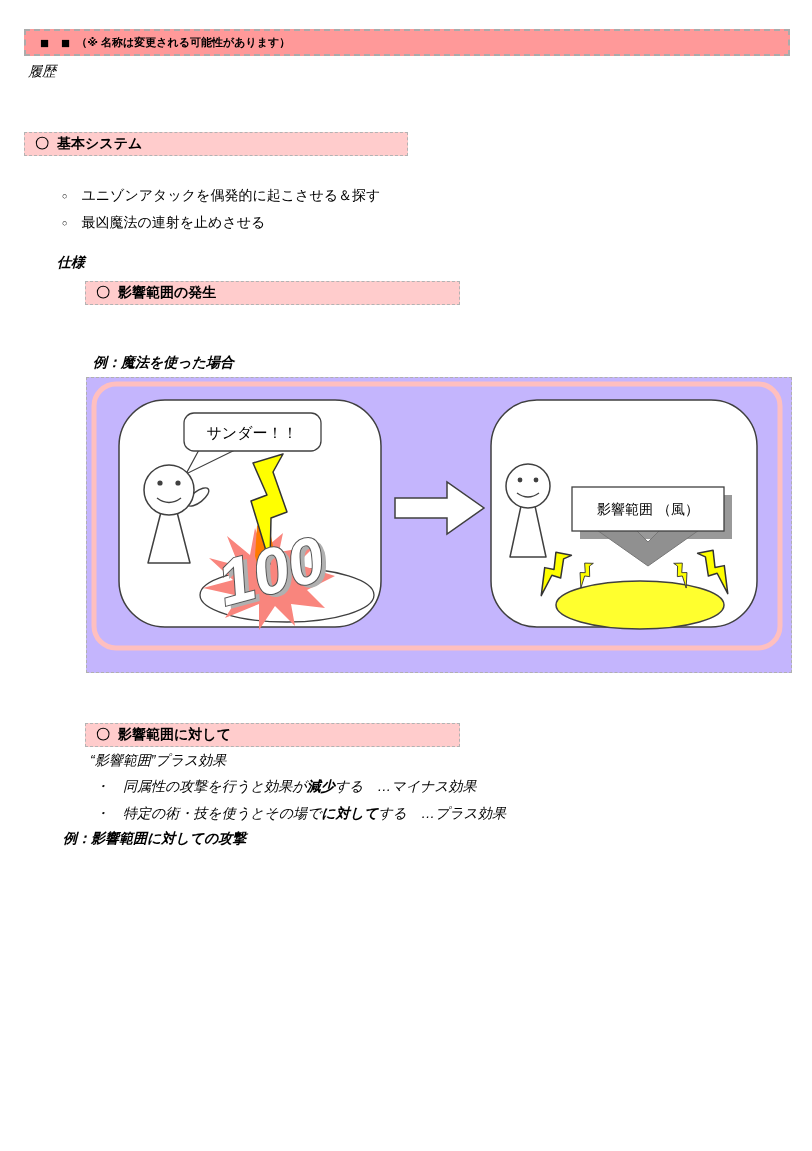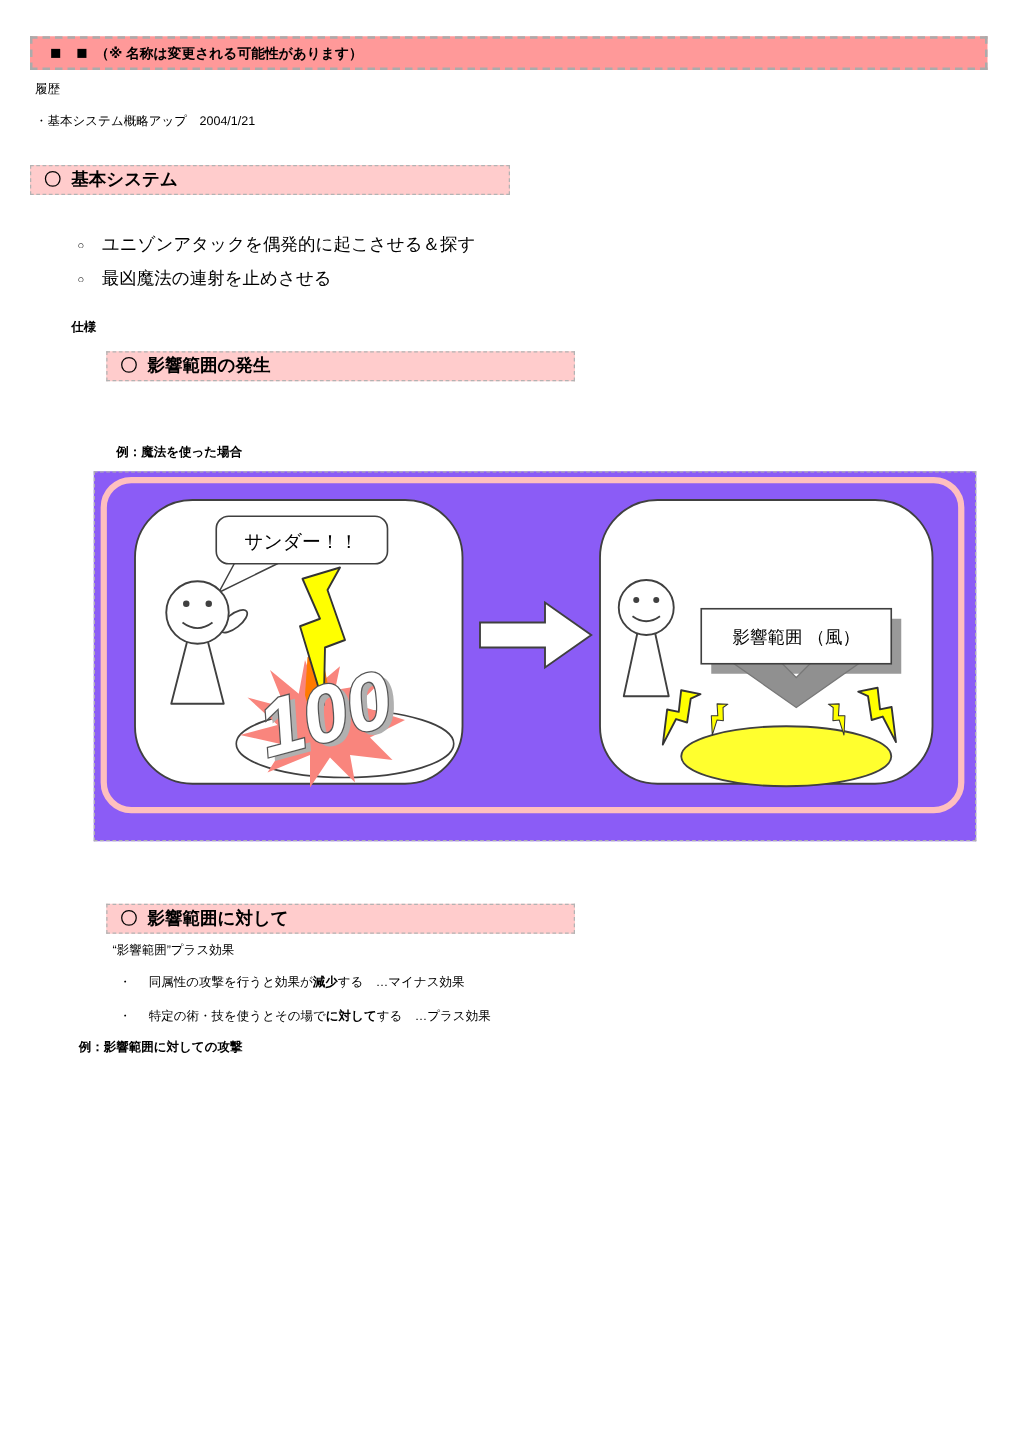--- a/index.html
+++ b/index.html
@@ -1,21 +1,21 @@
 <!DOCTYPE html>
 <html><head>
 <meta charset="utf-8">
 <style>
   * { margin:0; padding:0; box-sizing:border-box; }
   html,body { background:#ffffff; }
   #page {
     position:relative; width:812px; height:1151px; background:#ffffff;
     font-family:"Liberation Sans","DejaVu Sans",sans-serif; color:#000; overflow:hidden;
   }
-  .t { position:absolute; font-size:10px; line-height:19px; white-space:nowrap; }
+  .t { position:absolute; font-size:14px; line-height:19px; white-space:nowrap;font-style:italic; }
   .bold { font-weight:bold; }
   .dm { margin-right:14px; }
   
   .hbar {
     position:absolute; left:24px; top:29px; width:766px; height:27px;
     background:#FF9999; border:2px dashed #ababab;
     display:flex; align-items:center; padding-left:8px; white-space:nowrap;
   }
   .hsq { font-size:15px; font-weight:bold; margin:0 6px; }
   .htitle { font-size:15px; font-weight:bold; letter-spacing:1px; }
@@ -25,38 +25,37 @@
     position:absolute; height:24px; background:#FFCCCC; border:1px dashed #b3b3b3;
     display:flex; align-items:center; font-size:14px; font-weight:bold;
     padding-left:10px; white-space:nowrap;
   }
   .bmark { margin-right:8px; }
   
   .goal { position:absolute; left:62px; display:flex; font-size:14px; white-space:nowrap; }
   .gmark { font-size:9px; padding-top:4px; margin-right:14px; }
   
   .diagram {
-    position:absolute; left:75px; top:377px; width:706px; height:296px;
-    border:1px dashed #b0b0b0; background:#8b5cf6;
+    position:absolute; left:86px; top:377px; width:706px; height:296px;
+    border:1px dashed #b0b0b0; background:#c4b5fd;
   }
   svg text { font-family:"Liberation Sans","DejaVu Sans",sans-serif; }
 </style>
 </head>
 <body>
 
 <div id="page">
 
   <div class="hbar">
     <span class="hsq">■</span>
     <span class="hsq">■</span>
     <span class="hnote">（※ 名称は変更される可能性があります）</span>
   </div>
 
   <div class="t" style="left:28px;top:62px">履歴</div>
-  <div class="t" style="left:28px;top:88px">・基本システム概略アップ　2004/1/21</div>
 
   <div class="bar" style="left:24px;top:132px;width:384px">
     <span class="bmark">〇</span>
     <span>基本システム</span>
   </div>
 
   <div class="goal" style="top:187px">
     <span class="gmark">○</span>
     <span>ユニゾンアタックを偶発的に起こさせる＆探す</span>
   </div>

